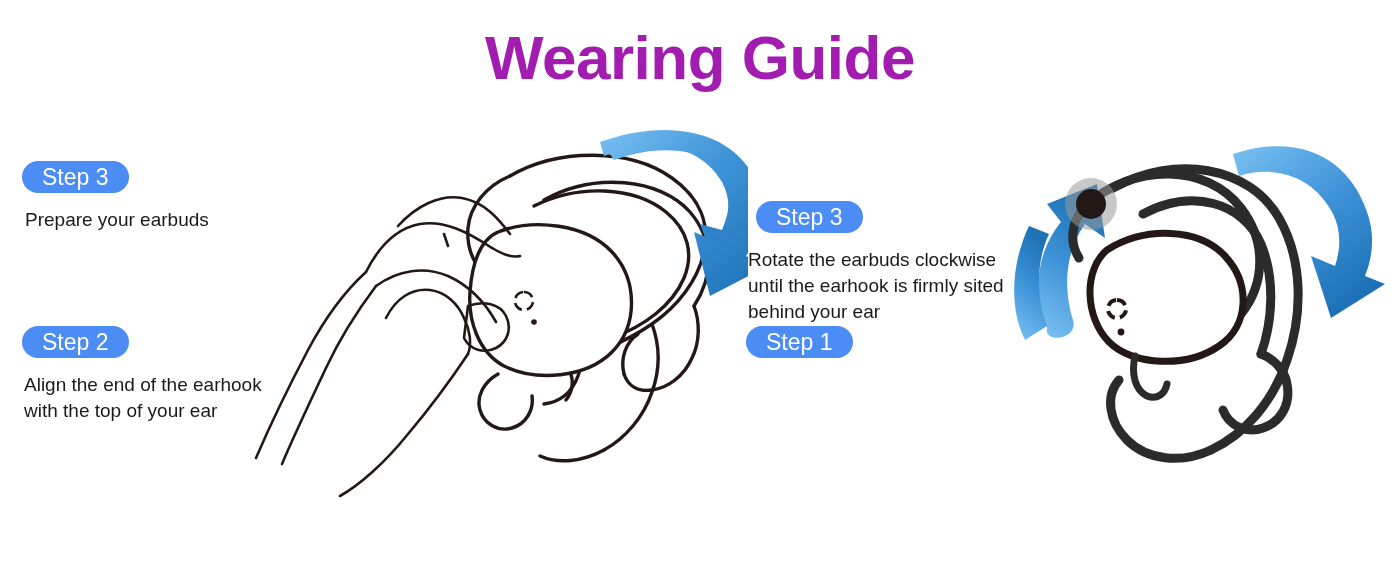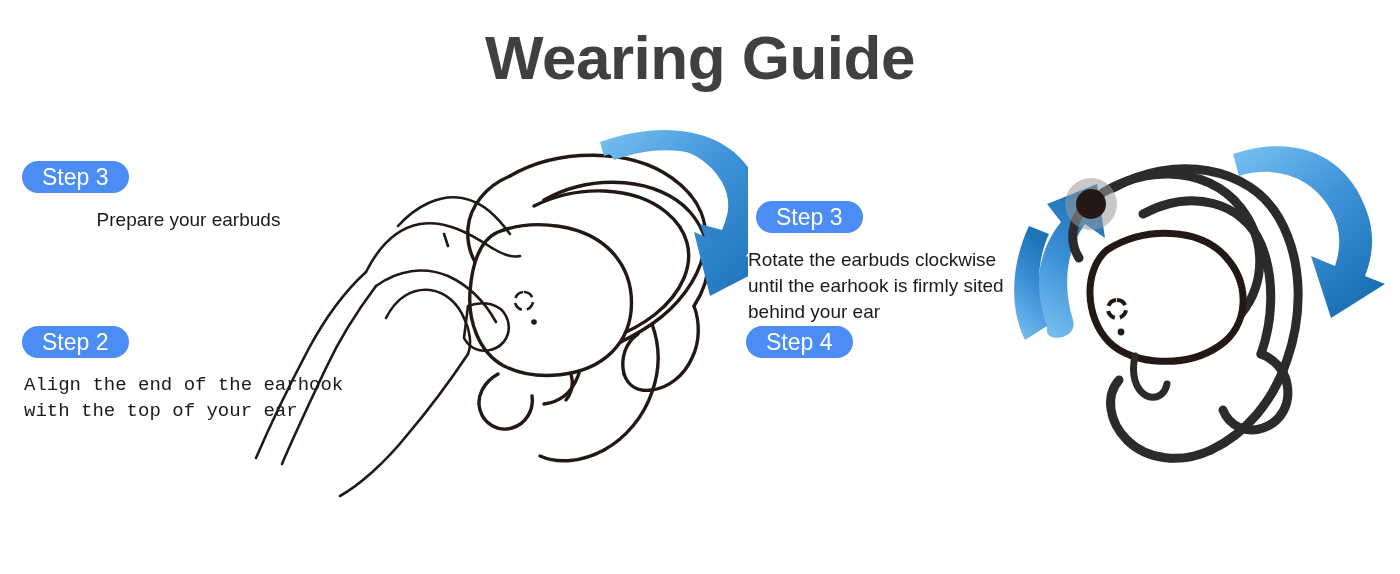--- a/index.html
+++ b/index.html
@@ -21,21 +21,21 @@
 
   
   #page-title {
     position: absolute;
     top: 24px;
     left: 0;
     width: 1400px;
     text-align: center;
     font-size: 62px;
     font-weight: bold;
-    color: #404040;
+    color: #a21caf;
     letter-spacing: -0.5px;
     line-height: 1.1;
   }
 
   
   .step-block {
     position: absolute;
   }
   .step-badge {
     display: inline-block;
@@ -55,22 +55,22 @@
     line-height: 26px;
     color: #1a1a1a;
     white-space: pre-line;
   }
 
   #step-1 { left: 22px;  top: 161px; width: 330px; }
   #step-2 { left: 22px;  top: 326px; width: 330px; }
   #step-3 { left: 746px; top: 161px; width: 320px; margin-top: 40px; }
   #step-4 { left: 736px; top: 326px; width: 320px; }
 
-  #step-1 .step-body { margin-left: 3px; text-align: center; }
-  #step-2 .step-body { margin-left: 2px; font-family: Liberation Mono, monospace; }
+  #step-1 .step-body { margin-left: 3px; }
+  #step-2 .step-body { margin-left: 2px; }
   #step-3 .step-body { margin-left: 2px; }
   #step-4 .step-body { text-align: center; margin-left: 0; }
 
   #step-3 .step-badge,
   #step-4 .step-badge { margin-left: 10px; }
 
   
   .illus {
     position: absolute;
     pointer-events: none;
@@ -230,16 +230,16 @@
   </div>
 
   <div class="step-block" id="step-3">
     <div class="step-badge">Step 3</div>
     <div class="step-body">Rotate the earbuds clockwise
 until the earhook is firmly sited
 behind your ear</div>
   </div>
 
   <div class="step-block" id="step-4">
-    <div class="step-badge">Step 4</div>
+    <div class="step-badge">Step 1</div>
   </div>
 
 </div>
 
 </body></html>

